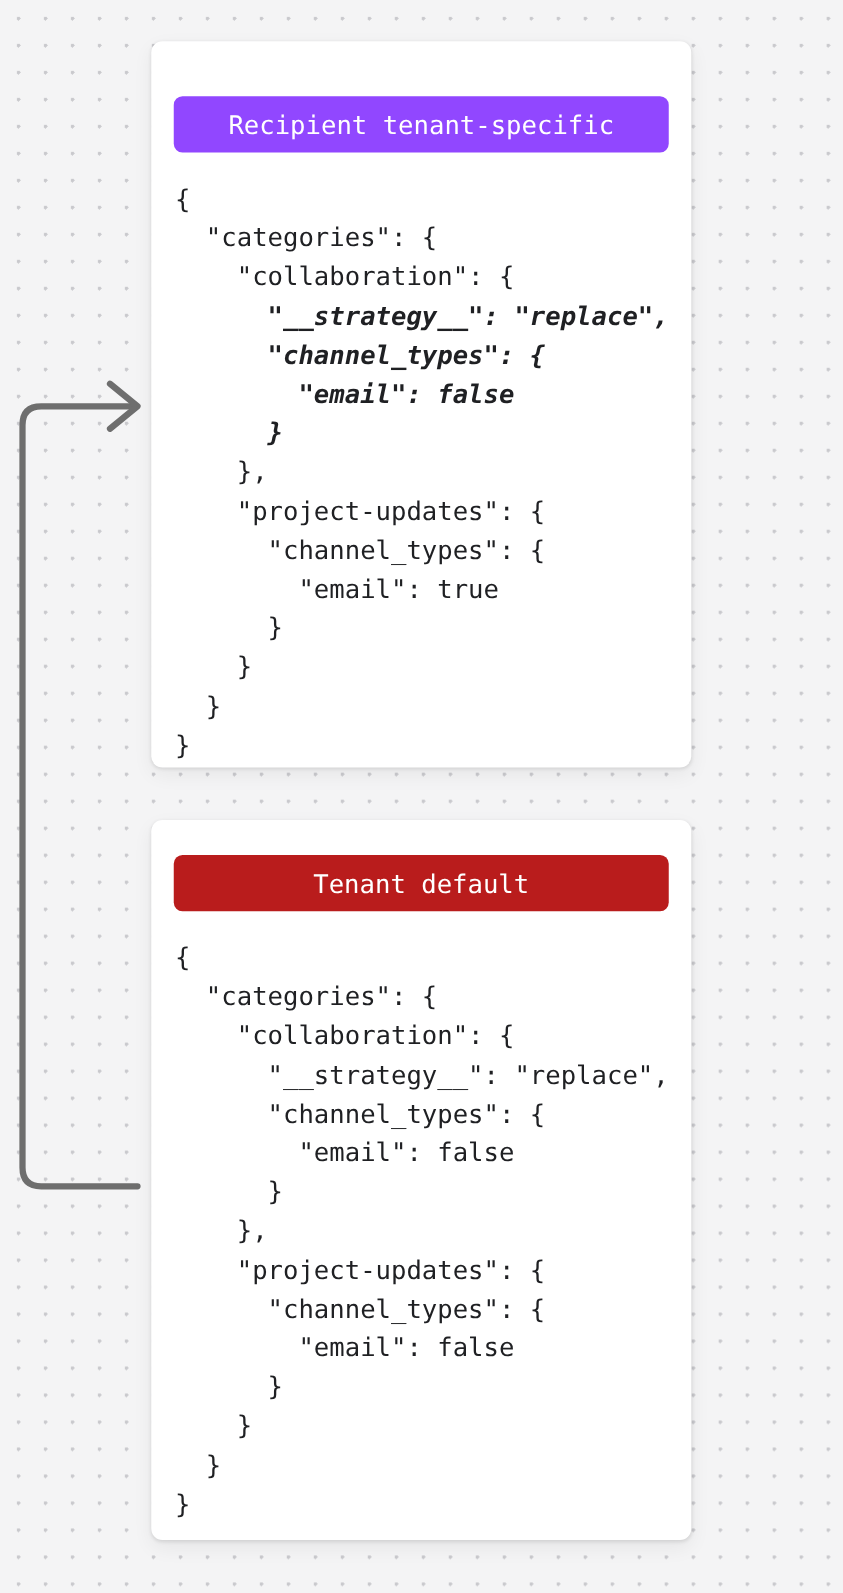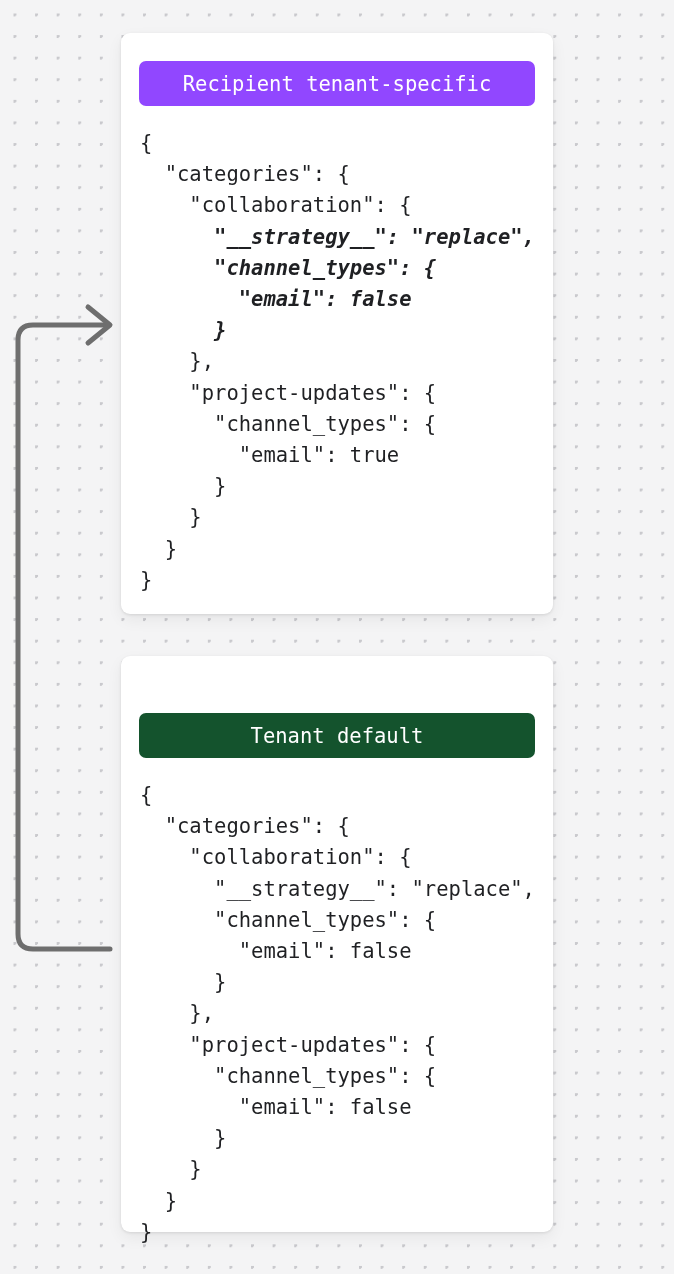--- a/index.html
+++ b/index.html
@@ -84,22 +84,22 @@
 <body>
 
 <div id="canvas">
 
   <svg id="arrow-layer" viewBox="0 0 674 1274" width="674" height="1274" xmlns="http://www.w3.org/2000/svg">
     <path d="M 110 949 L 33 949 Q 18 949 18 934 L 18 340 Q 18 325 33 325 L 104 325" fill="none" stroke="#6e6e6e" stroke-width="5" stroke-linecap="round" stroke-linejoin="round"></path>
     <path d="M 88 307 L 110 325 L 88 343" fill="none" stroke="#6e6e6e" stroke-width="5" stroke-linecap="round" stroke-linejoin="round"></path>
   </svg>
 
   <div class="card" id="card-recipient">
-    <div class="card-badge" id="badge-recipient" style="background: rgb(145, 71, 255); color: rgb(255, 255, 255);">Recipient tenant-specific</div>
+    <div class="card-badge" id="badge-recipient" style="background: rgb(145, 71, 255); color: rgb(255, 255, 255); margin-top: 16px;">Recipient tenant-specific</div>
     <div class="code-block" id="code-recipient"><span class="code-line">{</span><span class="code-line">  "categories": {</span><span class="code-line">    "collaboration": {</span><span class="code-line hl">      "__strategy__": "replace",</span><span class="code-line hl">      "channel_types": {</span><span class="code-line hl">        "email": false</span><span class="code-line hl">      }</span><span class="code-line">    },</span><span class="code-line">    "project-updates": {</span><span class="code-line">      "channel_types": {</span><span class="code-line">        "email": true</span><span class="code-line">      }</span><span class="code-line">    }</span><span class="code-line">  }</span><span class="code-line">}</span></div>
   </div>
 
   <div class="card" id="card-tenant">
-    <div class="card-badge" id="badge-tenant" style="background: #14532d; color: rgb(255, 255, 255); margin-top: 29px;">Tenant default</div>
+    <div class="card-badge" id="badge-tenant" style="background: #b91c1c; color: rgb(255, 255, 255);">Tenant default</div>
     <div class="code-block" id="code-tenant"><span class="code-line">{</span><span class="code-line">  "categories": {</span><span class="code-line">    "collaboration": {</span><span class="code-line">      "__strategy__": "replace",</span><span class="code-line">      "channel_types": {</span><span class="code-line">        "email": false</span><span class="code-line">      }</span><span class="code-line">    },</span><span class="code-line">    "project-updates": {</span><span class="code-line">      "channel_types": {</span><span class="code-line">        "email": false</span><span class="code-line">      }</span><span class="code-line">    }</span><span class="code-line">  }</span><span class="code-line">}</span></div>
   </div>
 
 </div>
 
 </body></html>

